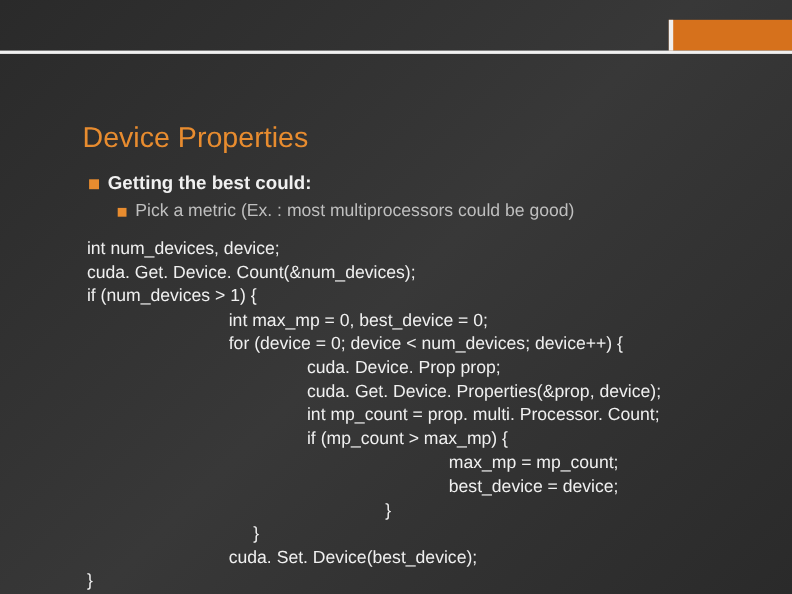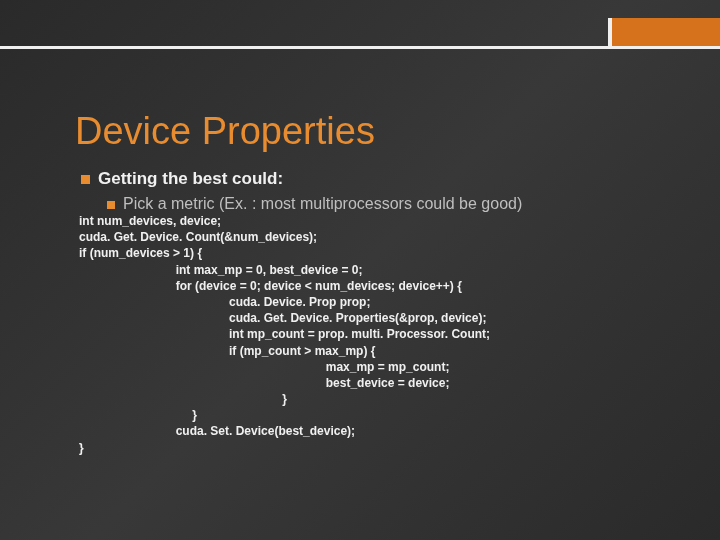--- a/index.html
+++ b/index.html
@@ -28,21 +28,21 @@
     height: 3px;
     background: #f0f0f0;
   }
   .content {
     position: absolute;
     top: 110px;
     left: 75px;
     right: 60px;
   }
   .title {
-    font-size: 38px;
+    font-size: 26px;
     font-weight: 400;
     color: #e88c2f;
     margin-bottom: 16px;
   }
   .bullet-1 {
     display: flex;
     align-items: flex-start;
     margin-bottom: 6px;
     margin-left: 6px;
   }
@@ -55,43 +55,42 @@
     flex-shrink: 0;
   }
   .bullet-1 .txt {
     font-size: 17px;
     font-weight: bold;
     color: #f0f0f0;
   }
   .bullet-2 {
     display: flex;
     align-items: flex-start;
-    margin-bottom: 0;
+    margin-bottom: 15px;
     margin-left: 32px;
   }
   .bullet-2 .sq {
     width: 8px;
     height: 8px;
     background: #e88c2f;
     margin-top: 6px;
     margin-right: 8px;
     flex-shrink: 0;
   }
   .bullet-2 .txt {
     font-size: 16px;
     color: #bfbfbf;
   }
   .code {
-    font-size: 12px;
+    font-size: 16px;
     line-height: 1.35;
     color: #f0f0f0;
     font-family: Arial, sans-serif;
     white-space: pre;
     margin-left: 4px;
-    font-weight: bold;
   }
 </style>
 </head>
 <body>
 
 <div class="accent-bar"></div>
 <div class="accent-line"></div>
 
 <div class="content">
   <h1 class="title">Device Properties</h1>

